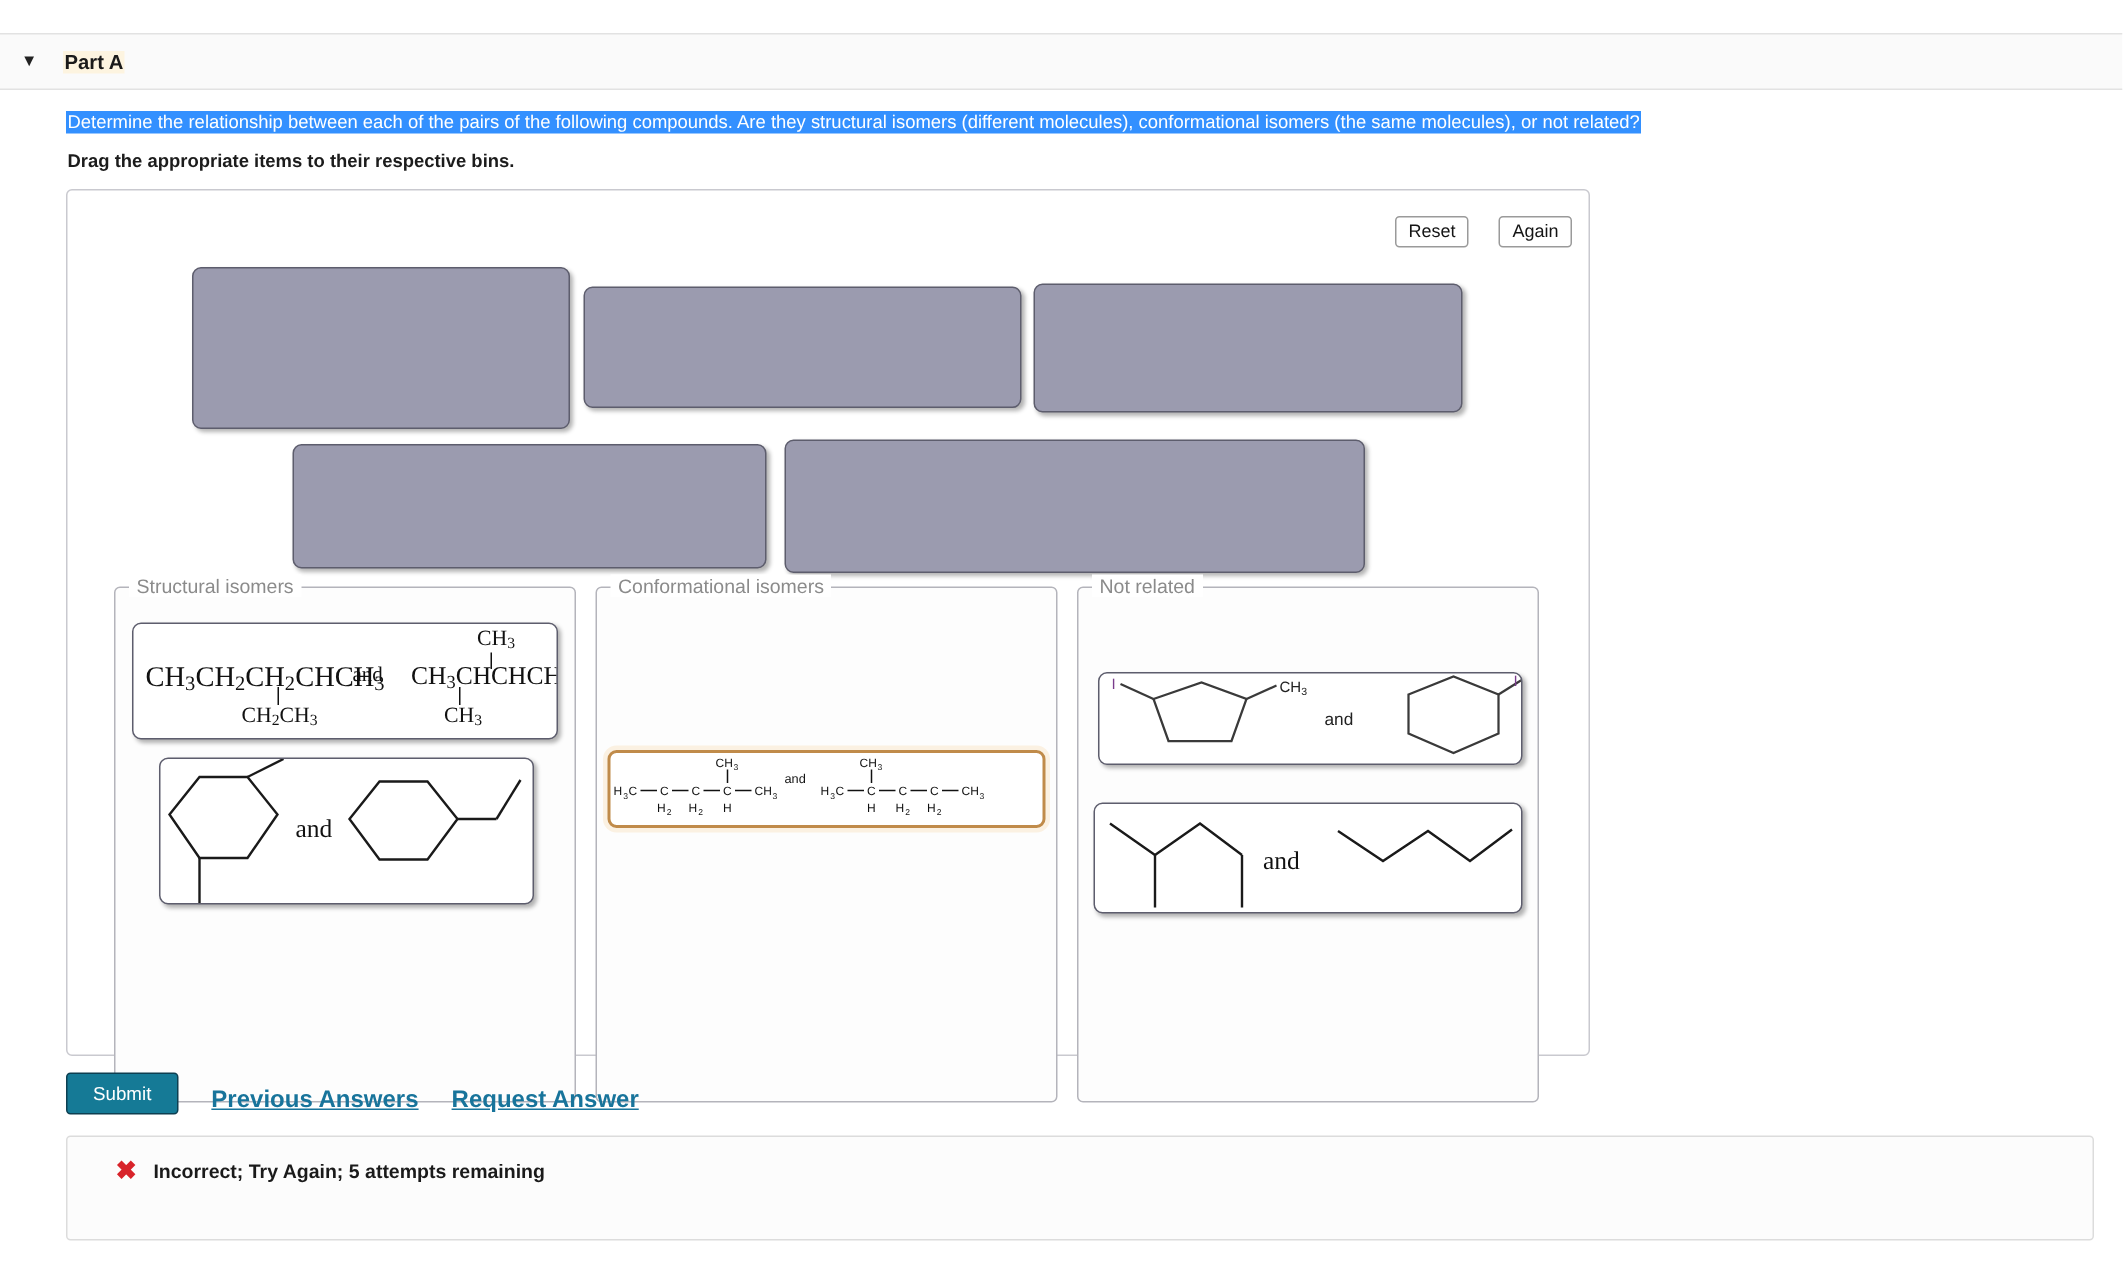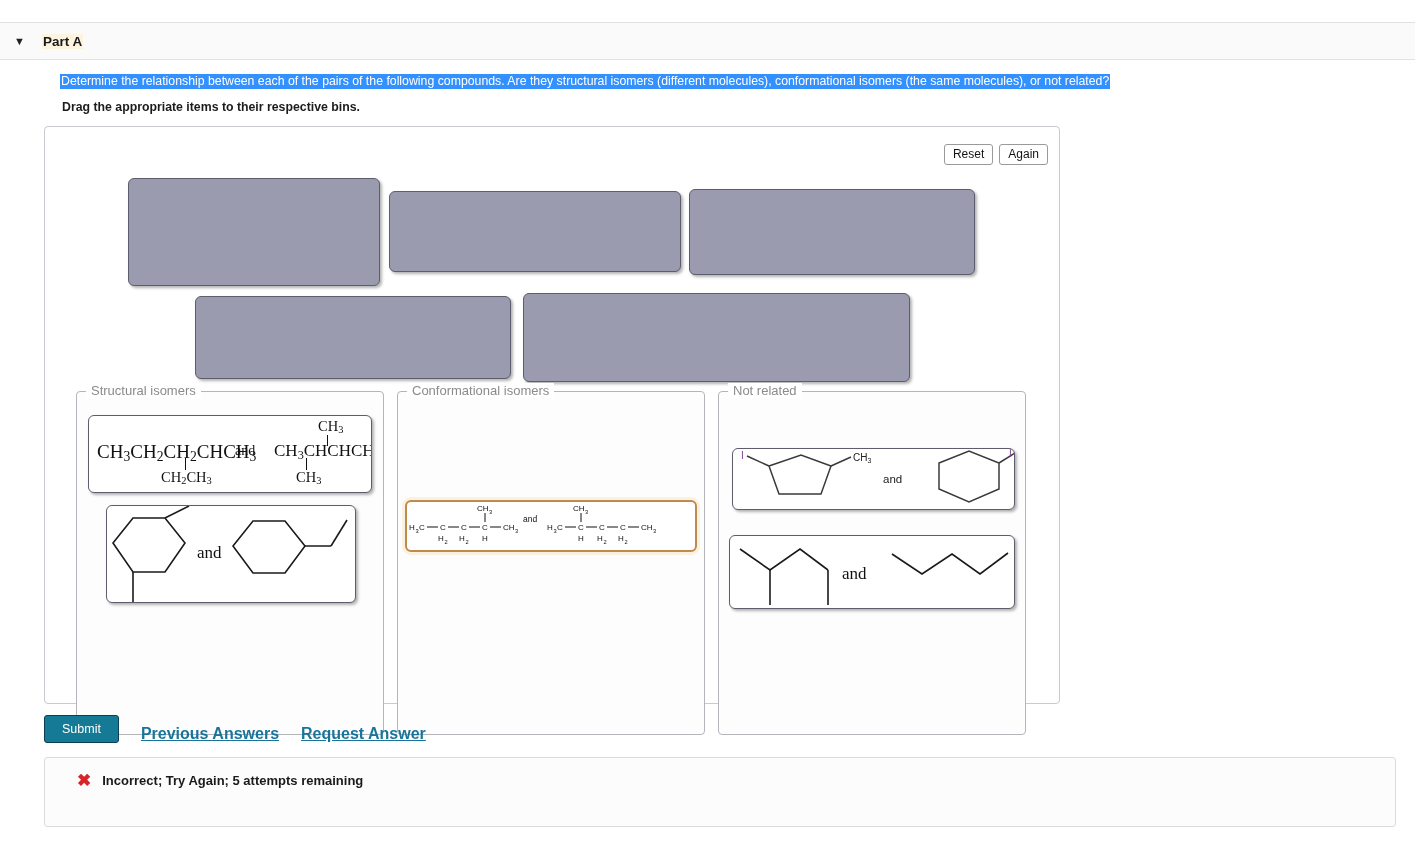--- a/index.html
+++ b/index.html
@@ -49,49 +49,47 @@
   
   .question-line {
     position: absolute;
     left: 44px; top: 74px;
     font-size: 12.3px;
     line-height: 15px;
     color: #ffffff;
     background: #3390ff;
     white-space: nowrap;
     padding: 0 1px;
-    margin-left: 16px;
   }
   .instruction-line {
     position: absolute;
     left: 45px; top: 100px;
     font-size: 12.3px;
     font-weight: bold;
     color: #1c1c1c;
     white-space: nowrap;
-    margin-left: 17px;
   }
 
   
   .dnd-panel {
     position: absolute;
     left: 44px; top: 126px;
     width: 1016px;
     height: 578px;
     background: #ffffff;
     border: 1px solid #c9c9cf;
     border-radius: 4px;
     box-sizing: border-box;
   }
 
   .tool-row {
     position: absolute;
     right: 11px; top: 17px;
     display: flex;
-    gap: 6px;
+    gap: 20px;
   }
   .tool-btn {
     font-family: "Liberation Sans", sans-serif;
     font-size: 12px;
     color: #141414;
     background: #ffffff;
     border: 1px solid #9a9a9a;
     border-radius: 3px;
     padding: 2px 8px 3px 8px;
     cursor: pointer;

